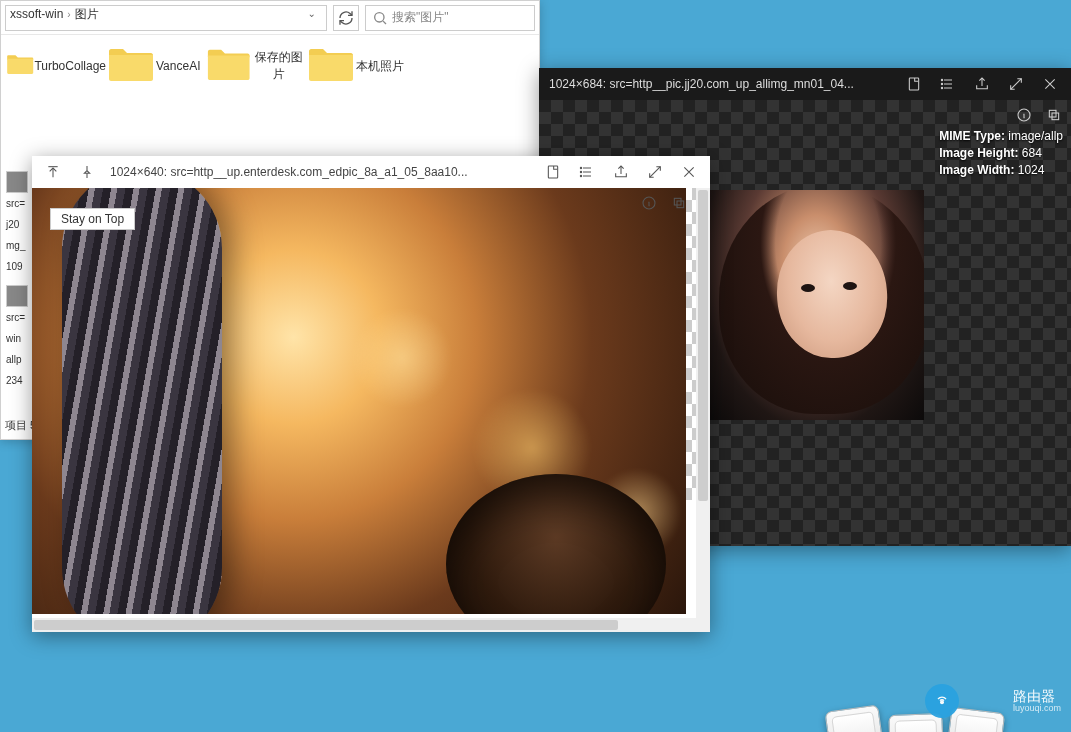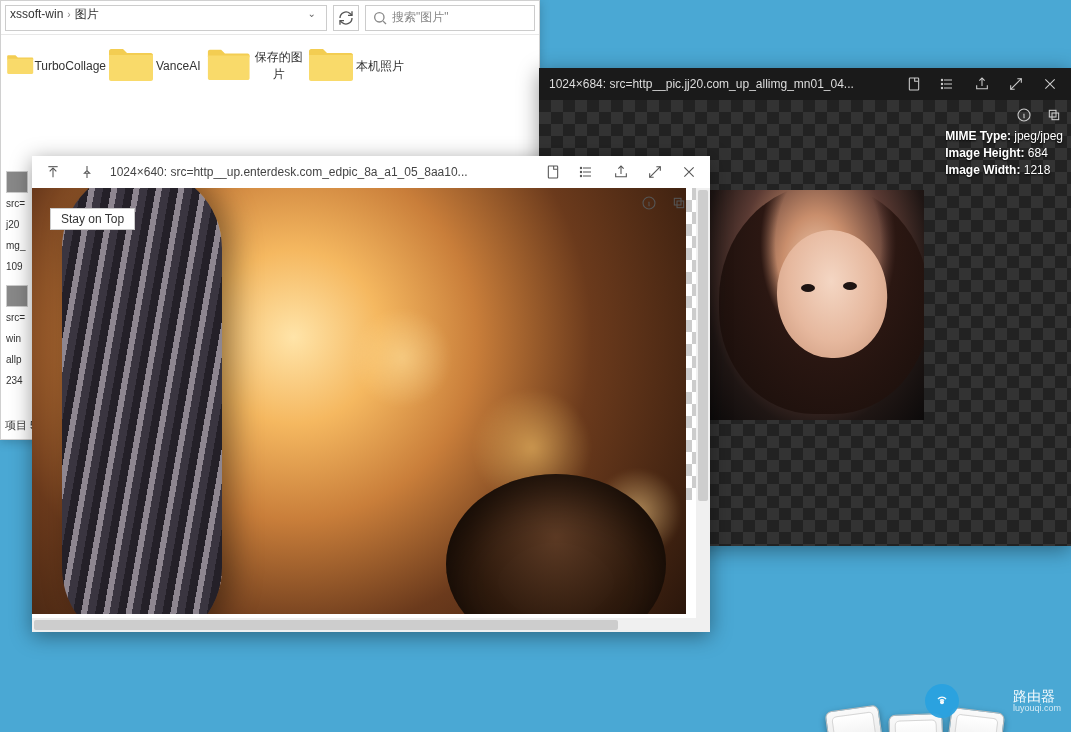--- a/index.html
+++ b/index.html
@@ -242,23 +242,23 @@
             </svg>
           </div>
         <div class="ovl-btn">
             <svg viewBox="0 0 24 24" fill="none" stroke="currentColor" stroke-width="1.6">
               <rect x="5" y="5" width="10" height="10"></rect>
               <rect x="9" y="9" width="10" height="10"></rect>
             </svg>
           </div>
       </div>
       <div class="meta">
-        <div><b>MIME Type:</b> <span>jpeg/jpeg</span></div>
+        <div><b>MIME Type:</b> <span>image/allp</span></div>
         <div><b>Image Height:</b> <span>684</span></div>
-        <div><b>Image Width:</b> <span>1218</span></div>
+        <div><b>Image Width:</b> <span>1024</span></div>
       </div>
     </div>
   </div>
 </div>
 
 <div class="viewer" style="left:32px;top:156px;width:678px;height:476px;">
   <div class="v-titlebar">
     <div class="tb">
         <svg viewBox="0 0 24 24" fill="none" stroke="currentColor" stroke-width="1.6">
           <path d="M12 20V6"></path>

